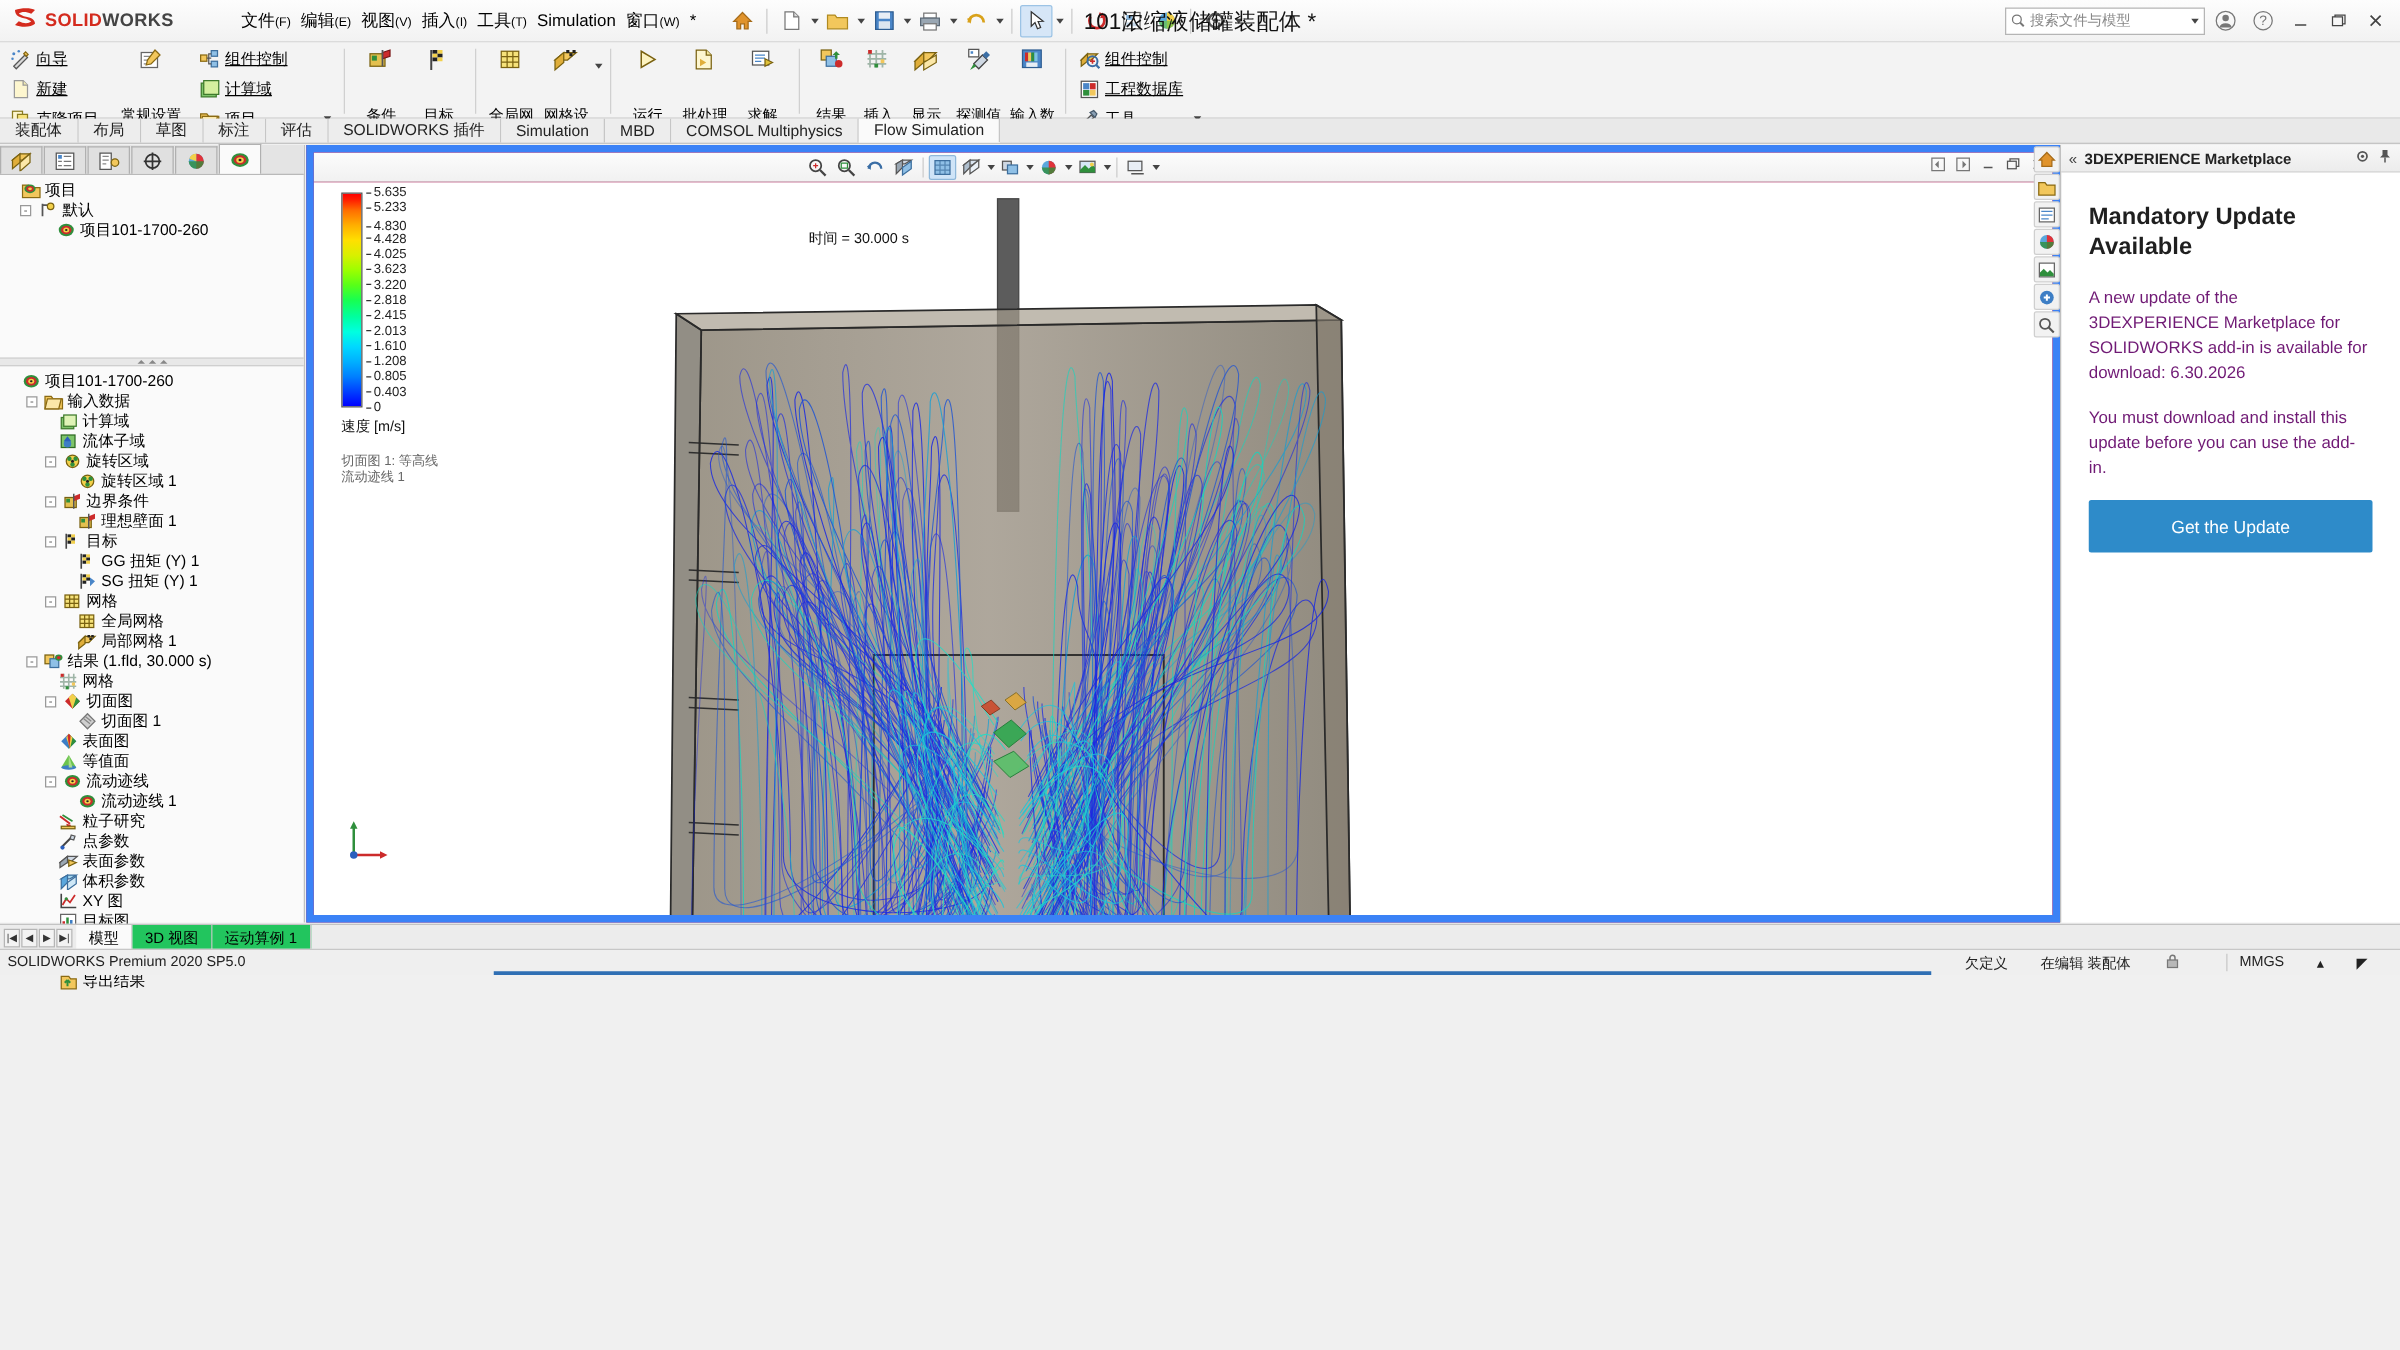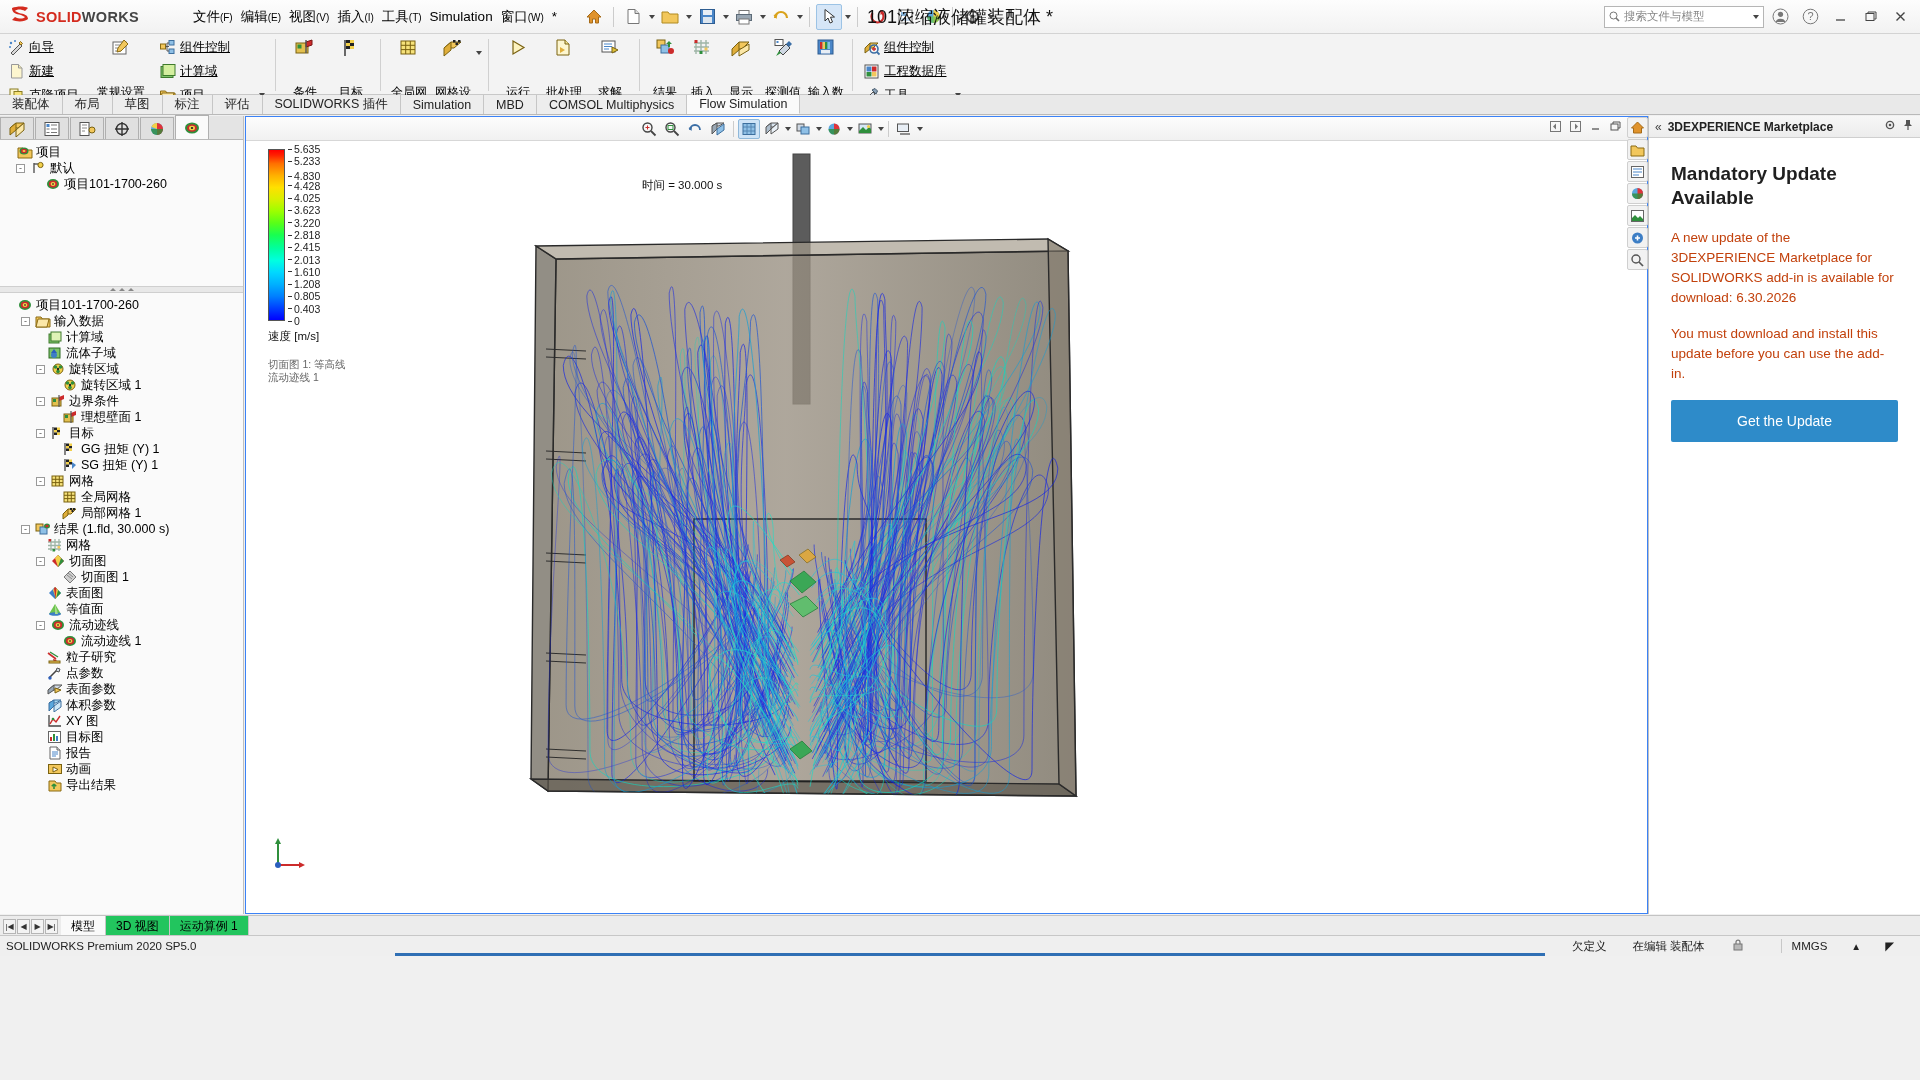--- a/index.html
+++ b/index.html
@@ -4,21 +4,21 @@
 <style>
   * { box-sizing: border-box; margin: 0; padding: 0; }
   html, body {
     width: 1920px; height: 1080px;
     overflow: hidden;
     font-family: "Liberation Sans", "DejaVu Sans", sans-serif;
     font-size: 12px;
     background: #f0f0f0;
     color: #000;
   }
-  #app { position: relative; width: 1920px; height: 956px; }
+  #app { position: relative; width: 1920px; height: 780px; }
 
   
   .titlebar {
     position: absolute; top: 0; left: 0; width: 1920px; height: 34px;
     background: linear-gradient(#fdfdfd, #f2f2f2);
     border-bottom: 1px solid #d3d3d3;
     display: flex; align-items: center;
   }
   .sw-logo { display: flex; align-items: center; margin-left: 9px; gap: 5px; }
   .sw-mark { font-size: 20px; color: #d42b1e; font-weight: bold; font-style: italic; letter-spacing: -2px;}
@@ -105,21 +105,21 @@
   .tnode .tx { line-height: 14px; }
   .splitter {
     height: 7px; background: #e8e8e8; border-top: 1px solid #cfcfcf; border-bottom: 1px solid #cfcfcf;
     display: flex; align-items: center; justify-content: center; gap: 3px; margin-top: 4px;
   }
   .splitter i { width: 0;height:0;border-left:3px solid transparent;border-right:3px solid transparent;border-bottom:3px solid #888; display:block;}
 
   
   .viewport {
     position: absolute; top: 116px; left: 245px; right: 272px; bottom: 42px;
-    background: #be185d; border: 1px solid #3b82f6; overflow: hidden;
+    background: #be185d; border: 6px solid #3b82f6; overflow: hidden;
   }
   .vp-toolbar {
     position: absolute; top: 0; left: 0; right: 0; height: 24px;
     background: linear-gradient(#fcfcfc,#f1f1f1); border-bottom: 1px solid #d7d7d7;
     display: flex; align-items: center; padding-left: 392px; gap: 1px;
   }
   .vbtn { width: 22px; height: 20px; display: flex; align-items: center; justify-content: center;
           border: 1px solid transparent; border-radius: 2px; }
   .vbtn.sel { background: #cfe4f7; border-color: #8fb8da; }
   .vsep { width: 1px; height: 16px; background: #ccc; margin: 0 3px; }
@@ -157,21 +157,21 @@
     background: #fff; border-left: 1px solid #c0c0c0;
   }
   .rp-header {
     height: 22px; background: linear-gradient(#f7f7f7,#ececec); border-bottom: 1px solid #cfcfcf;
     display: flex; align-items: center; padding: 0 6px; gap: 6px; font-size: 12px; font-weight: bold; color: #222;
   }
   .rp-header .chev { color: #444; font-weight: normal; }
   .rp-header .spacer { flex: 1; }
   .rp-body { padding: 24px 22px; }
   .rp-title { font-size: 19px; font-weight: bold; color: #1f1f1f; margin-bottom: 18px; line-height: 24px; }
-  .rp-p { font-size: 13.5px; color: #c2410c; line-height: 20px; margin-bottom: 16px; }
+  .rp-p { font-size: 13.5px; color: #701a75; line-height: 20px; margin-bottom: 16px; }
   .rp-cta {
     margin-top: 10px; height: 42px; background: #2e8bc9; color: #fff;
     display: flex; align-items: center; justify-content: center; font-size: 14px; border-radius: 2px;
   }
   .vrail { position: absolute; top: 0; left: -23px; width: 23px; }
   .vrail .vb { width: 21px; height: 21px; margin: 1px; display:flex;align-items:center;justify-content:center;
                border:1px solid #cfcfcf; background:#f2f2f2; border-radius:2px;}
 
   
   .doctabs {

